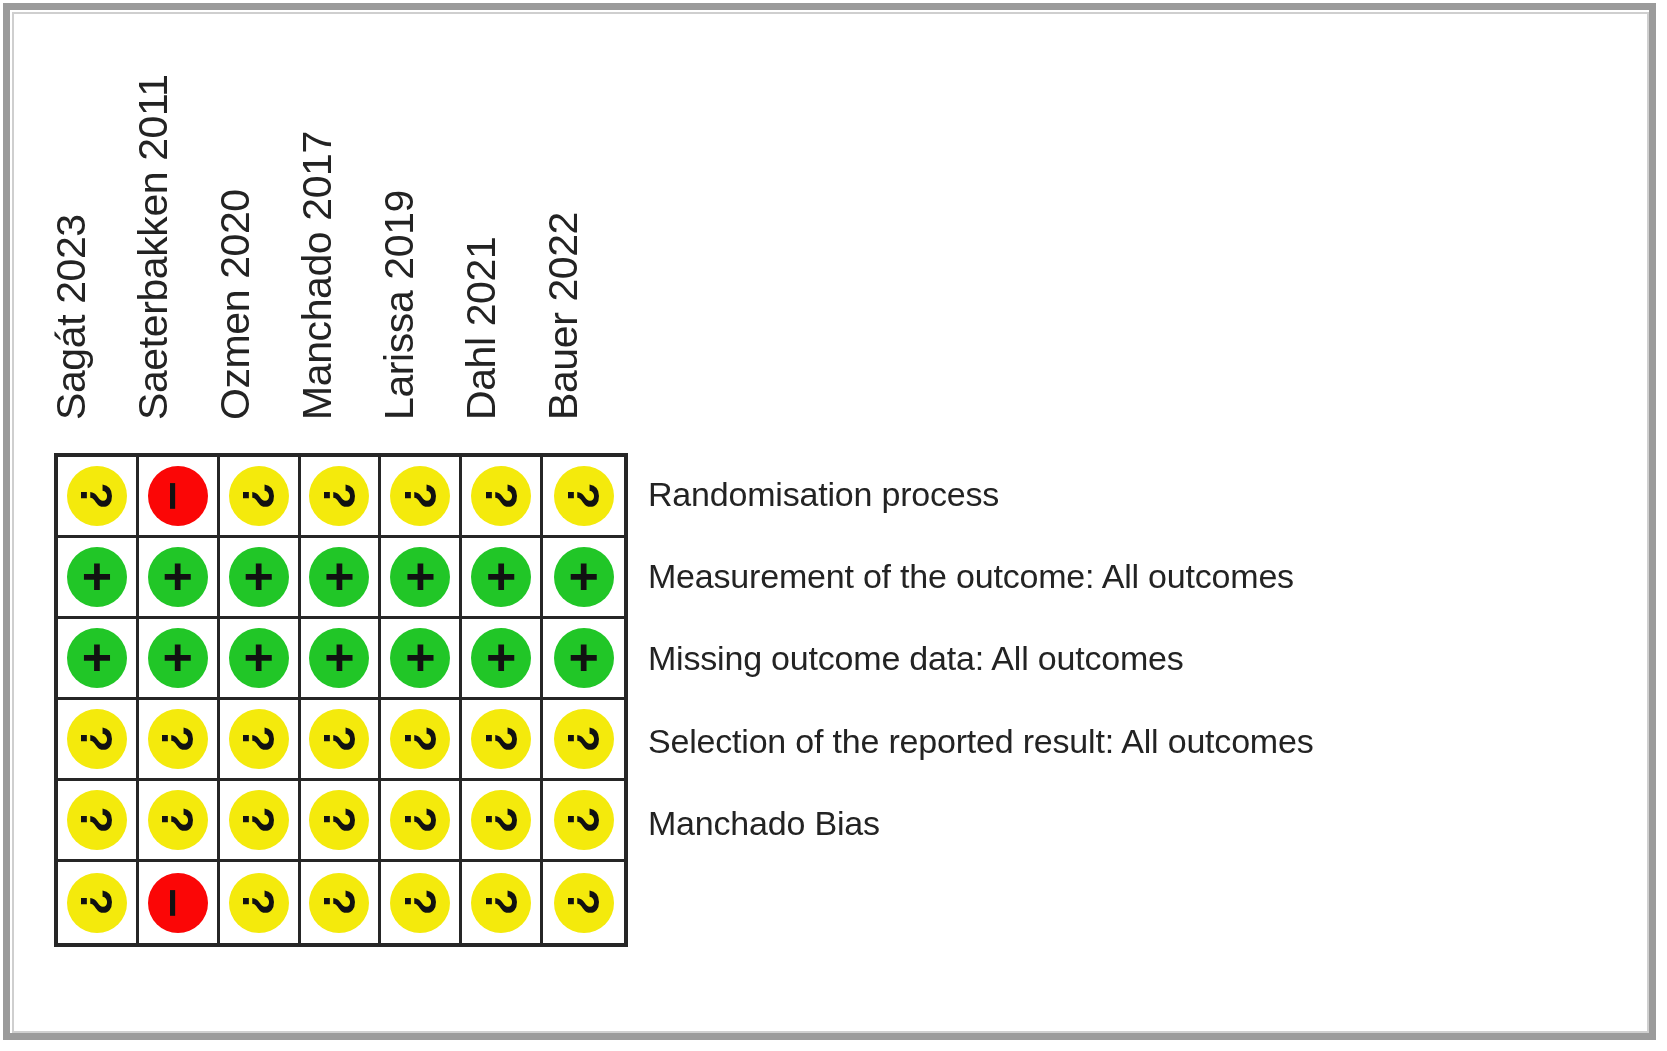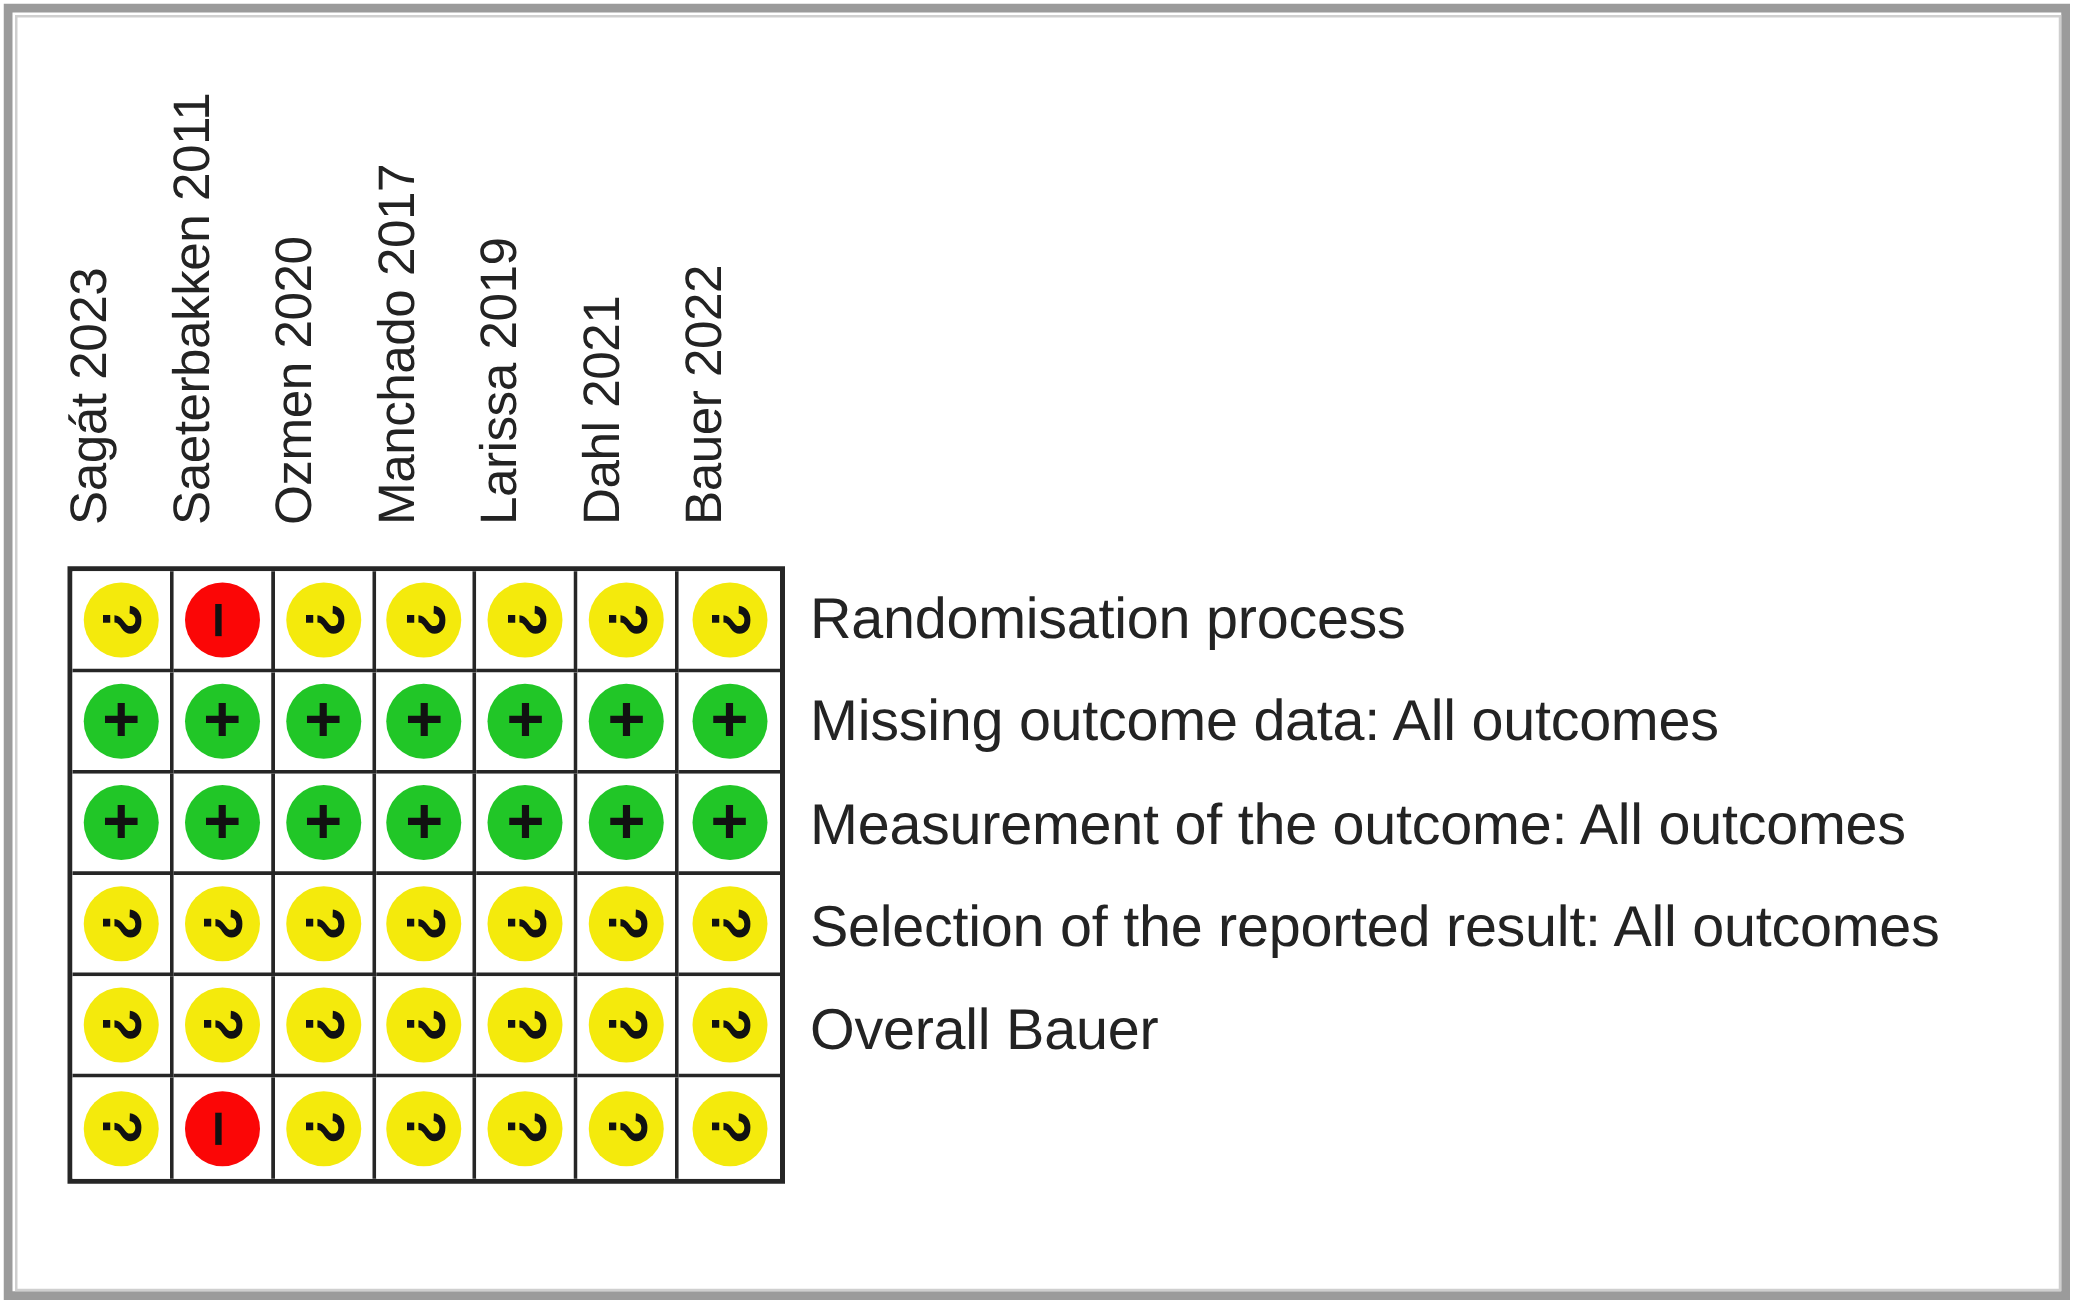--- a/index.html
+++ b/index.html
@@ -133,21 +133,21 @@
     left: 648px;
     top: 453px;
     width: 960px;
     height: 494px;
     display: grid;
     grid-template-rows: repeat(6, 1fr);
   }
   .row-label {
     display: flex;
     align-items: center;
-    font-size: 46px;
+    font-size: 34px;
     color: #232323;
     letter-spacing: -0.2px;
     white-space: nowrap;
   }
 </style>
 </head>
 <body>
 
 <div id="page">
 
@@ -386,19 +386,19 @@
       </div>
       <div class="cell last-col last-row" style="border-right-color: rgb(38, 38, 38); border-bottom-color: rgb(38, 38, 38);">
         <div class="dot some" style="background: rgb(244, 234, 12);">
           <span class="glyph">?</span>
         </div>
       </div>
     </div>
 
   <div id="row-labels">
       <div class="row-label" style="color: rgb(35, 35, 35);">Randomisation process</div>
+      <div class="row-label" style="color: rgb(35, 35, 35);">Measurement of the outcome: All outcomes</div>
       <div class="row-label" style="color: rgb(35, 35, 35);">Missing outcome data: All outcomes</div>
-      <div class="row-label" style="color: rgb(35, 35, 35);">Measurement of the outcome: All outcomes</div>
       <div class="row-label" style="color: rgb(35, 35, 35);">Selection of the reported result: All outcomes</div>
-      <div class="row-label" style="color: rgb(35, 35, 35);">Overall Bauer</div>
+      <div class="row-label" style="color: rgb(35, 35, 35);">Manchado Bias</div>
     </div>
 
 </div>
 
 </body></html>

